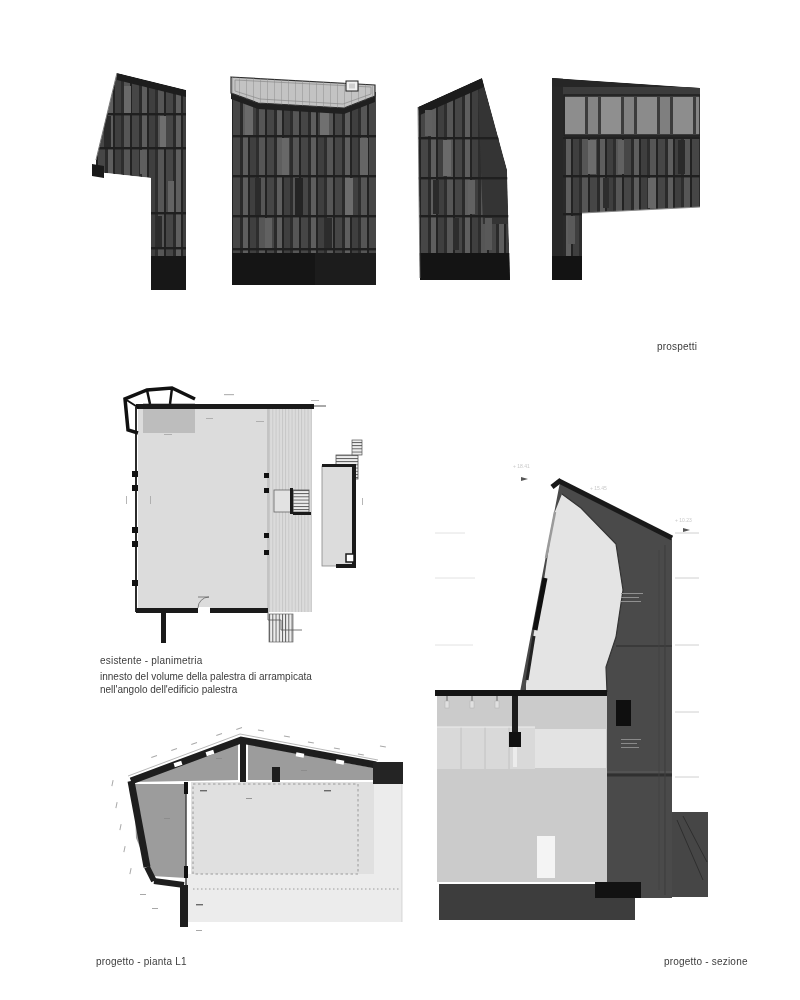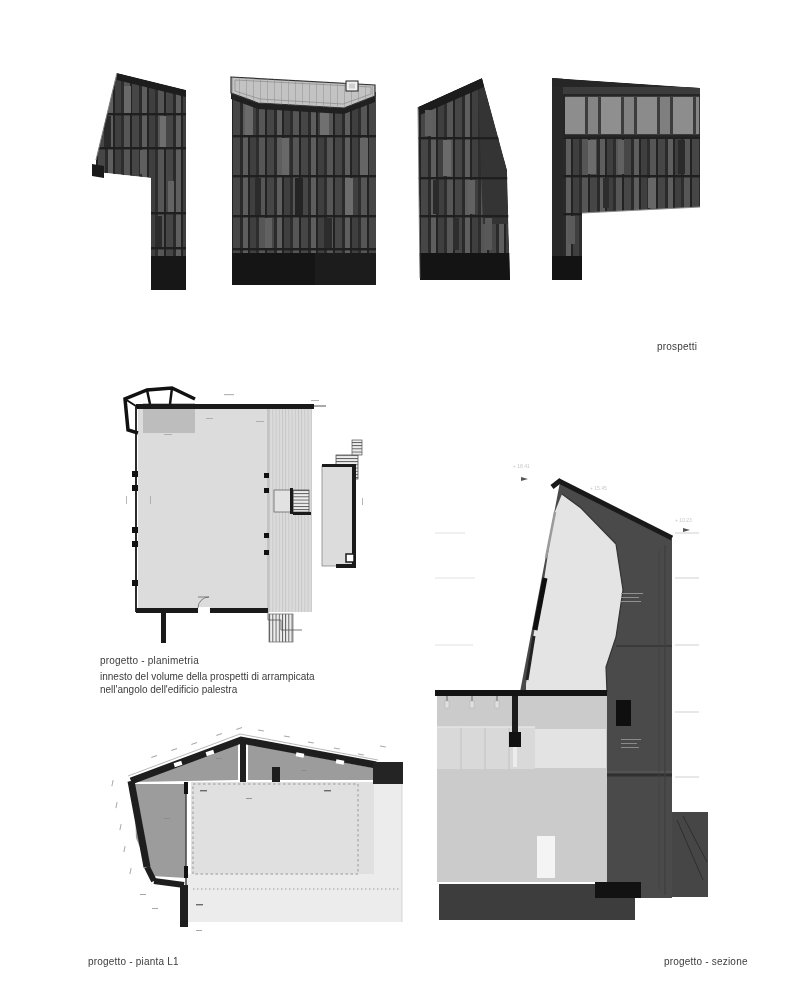--- a/index.html
+++ b/index.html
@@ -233,22 +233,22 @@
       <rect x="150" y="43" width="8" height="1" fill="#a5a5a5"></rect>
       <rect x="58" y="56" width="8" height="1" fill="#a5a5a5"></rect>
       <rect x="20" y="118" width="1" height="8" fill="#a5a5a5"></rect>
       <rect x="44" y="118" width="1" height="8" fill="#a5a5a5"></rect>
       <rect x="205" y="22" width="8" height="1" fill="#a5a5a5"></rect>
       <rect x="256" y="120" width="1" height="7" fill="#a5a5a5"></rect>
       <rect x="100" y="40" width="7" height="1" fill="#a5a5a5"></rect>
     </g>
   </svg>
 
-  <div class="lbl" style="left:100px;top:655px">progetto - planimetria</div>
-  <div class="cap" style="left:100px;top:670px">innesto del volume della prospetti di arrampicata</div>
+  <div class="lbl" style="left:100px;top:655px">esistente - planimetria</div>
+  <div class="cap" style="left:100px;top:670px">innesto del volume della palestra di arrampicata</div>
   <div class="cap" style="left:100px;top:683px">nell'angolo dell'edificio palestra</div>
 
   <svg class="drw" style="left:96px;top:718px" width="330" height="224" viewBox="0 0 330 224">
     <path d="M95,64 L306,64 L306,204 L90,204 L90,156 L95,156 Z" fill="#ececec"></path>
     <rect x="95" y="64" width="183" height="92" fill="#e0e0e0"></rect>
     <rect x="97" y="66" width="165" height="90" fill="none" stroke="#888" stroke-width="0.8" stroke-dasharray="2.5,2.5"></rect>
     <line x1="97" y1="171" x2="304" y2="171" stroke="#888" stroke-width="0.8" stroke-dasharray="1.5,2.5"></line>
     <line x1="306" y1="64" x2="306" y2="204" stroke="#c9c9c9" stroke-width="0.7"></line>
     <g>
       <polygon points="40,58 142,26 142,62 38,64" fill="#9c9c9c"></polygon>
@@ -371,16 +371,16 @@
       </g>
       <rect x="77" y="246" width="6" height="38" fill="#1c1c1c"></rect>
       <rect x="74" y="282" width="12" height="15" fill="#111"></rect>
       <rect x="78" y="297" width="4" height="20" fill="#ececec"></rect>
       <rect x="102" y="386" width="18" height="42" fill="#f4f4f4"></rect>
       <rect x="4" y="434" width="196" height="36" fill="#3d3d3d"></rect>
       <rect x="160" y="432" width="46" height="16" fill="#121212"></rect>
     </g>
   </svg>
 
-  <div class="lbl" style="left:88px;top:956px">progetto - pianta L1</div>
+  <div class="lbl" style="left:96px;top:956px">progetto - pianta L1</div>
   <div class="lbl" style="left:664px;top:956px">progetto - sezione</div>
 
 </div>
 
 </body></html>

